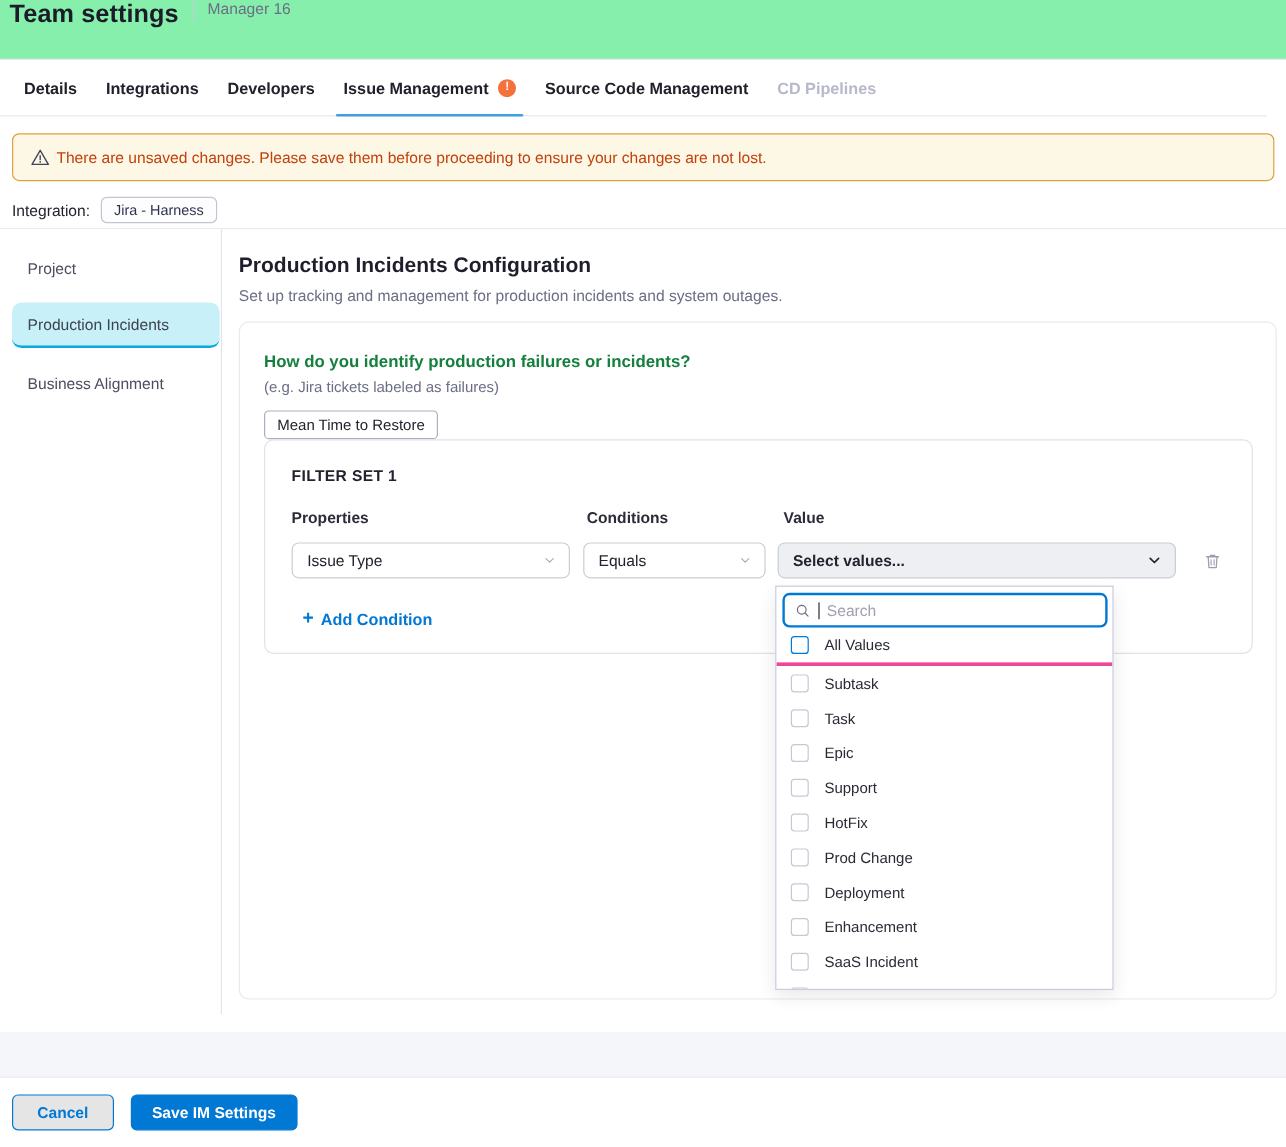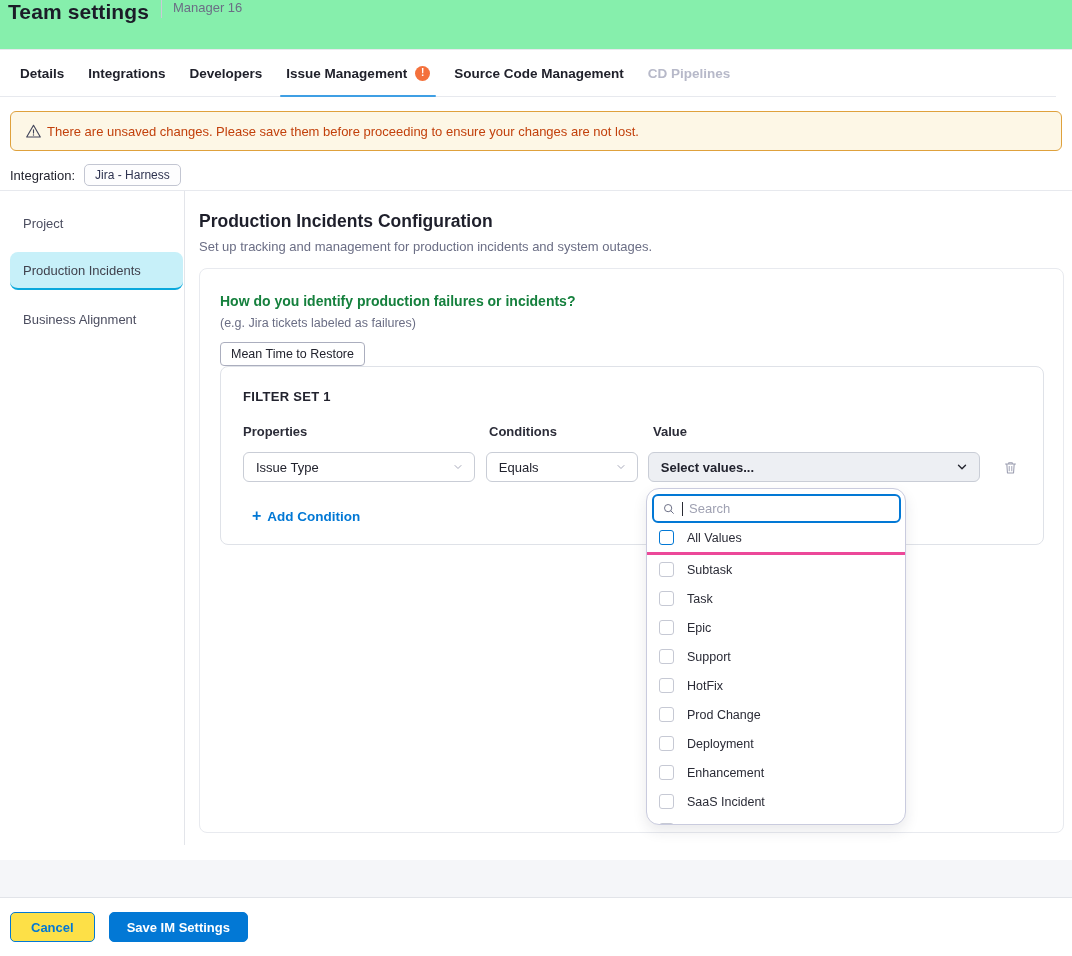--- a/index.html
+++ b/index.html
@@ -54,38 +54,38 @@
   .select .chev { color:#A8AABB; display:flex; }
   .sel-prop { width:235px; margin-right:11px; }
   .sel-cond { width:154px; margin-right:10px; }
   .sel-value { width:337px; margin-right:20px; background:#EDEFF3; border-color:#C9CDD6; font-weight:600; }
   .sel-value .chev { color:#23242E; }
   .trash-btn { background:none; border:none; cursor:pointer; display:flex; padding:2px; }
   .add-condition { margin-top:26px; margin-left:9px; display:inline-flex; align-items:center; gap:6px; font-size:13.5px; font-weight:700; color:#0278D5; cursor:pointer; background:none; border:none; font-family:inherit; }
   .add-condition .plus { font-size:16px; font-weight:700; line-height:1; }
 
   
-  .dropdown-panel { position:absolute; top:488px; left:646px; width:260px; height:337px; background:#fff; border:1px solid #C9CBDE; border-radius:13px; box-shadow:0 6px 14px rgba(40,41,61,.10); overflow:hidden; z-index:6; }
+  .dropdown-panel { position:absolute; top:488px; left:646px; width:282px; height:337px; background:#fff; border:1px solid #C9CBDE; border-radius:0; box-shadow:0 6px 14px rgba(40,41,61,.10); overflow:hidden; z-index:6; }
   .search-wrap { margin:5px 4px 0 5px; height:29px; border:2px solid #0278D5; border-radius:6px; display:flex; align-items:center; gap:6px; padding:0 8px; background:#fff; }
   .search-wrap svg { flex:0 0 auto; }
   .caret { width:1px; height:14px; background:#2A2B33; }
   .search-input { flex:1; border:none; outline:none; font-size:13px; font-family:inherit; color:#22232E; background:transparent; padding:0; }
   .search-input::placeholder { color:#9FA1B2; }
   .dd-row { display:flex; align-items:center; gap:13px; padding:0 12px; cursor:pointer; }
   .dd-all { height:32px; border-bottom:3px solid #ec4899; }
   .dd-opt { height:29px; }
   .cbox { width:15px; height:15px; border:1.5px solid #C6C9D4; border-radius:3px; background:#fff; flex:0 0 auto; }
   .cbox.blue { border-color:#0278D5; }
   .dd-label { font-size:12.5px; color:#2A2B36; }
 
   
   .footer-band { position:absolute; top:860px; left:0; width:1072px; height:37px; background:#F5F6F9; }
   .footer { position:absolute; top:897px; left:0; width:1072px; height:59px; background:#fff; border-top:1px solid #E2E4E9; display:flex; align-items:center; gap:14px; padding-left:10px; }
   .btn { height:30px; border-radius:5px; font-size:13px; font-weight:700; font-family:inherit; cursor:pointer; }
-  .btn-outline { background:#fde047; border:1px solid #0278D5; color:#0278D5; padding:0 20px; }
+  .btn-outline { background:#e5e5e5; border:1px solid #0278D5; color:#0278D5; padding:0 20px; }
   .btn-primary { background:#0278D5; border:1px solid #0278D5; color:#fff; padding:0 17px; }
 </style>
 </head>
 <body>
 
 <div class="page">
 
   <div class="header">
     <span class="page-title">Team settings</span>
     <span class="title-sep"></span>

